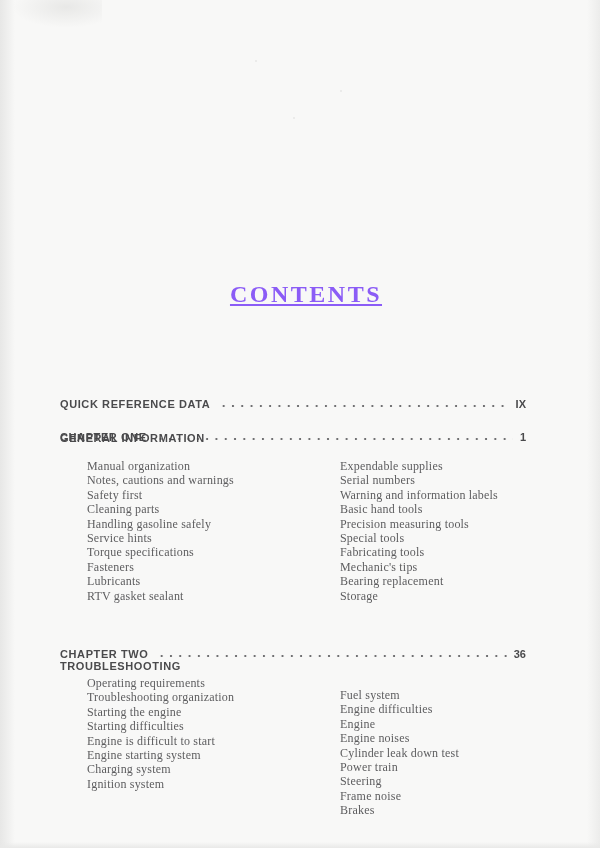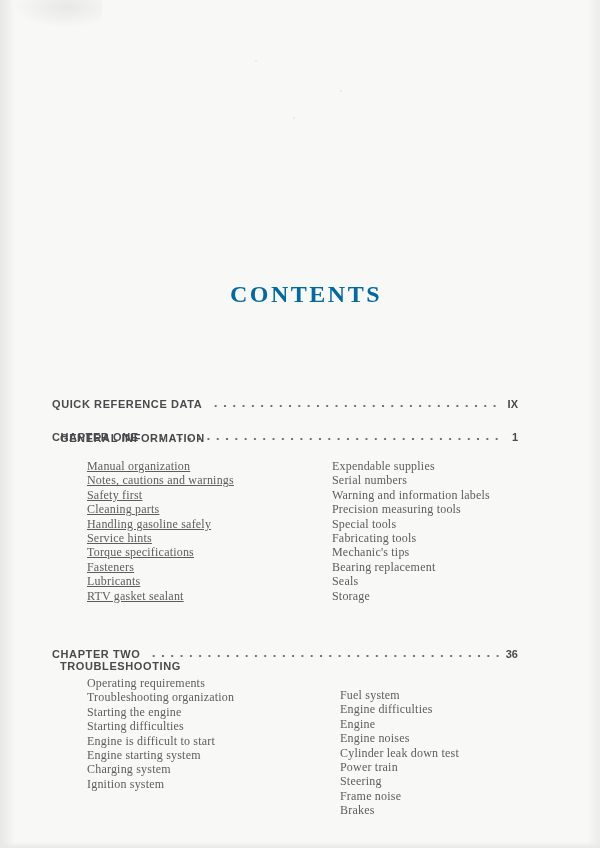--- a/index.html
+++ b/index.html
@@ -23,26 +23,27 @@
   .speck.s1 { left:255px; top:60px; }
   .speck.s2 { left:340px; top:90px; }
   .speck.s3 { left:293px; top:117px; }
 
   
   .page-title {
     position:absolute; top:281px; left:0; right:0;
     text-align:center; padding-left:12px;
     font-family:"Liberation Serif", serif;
     font-weight:bold; font-size:24px; letter-spacing:2.5px;
-    color:#0369a1;
+    color:#8b5cf6;
+    text-decoration:underline;
   }
 
   
   .toc-row {
-    position:absolute; left:52px; width:466px; height:14px;
+    position:absolute; left:60px; width:466px; height:14px;
     display:flex; align-items:flex-end;
   }
   .toc-heading {
     font-weight:bold; font-size:11px; letter-spacing:0.6px;
     color:#4a4a4c; white-space:nowrap;
   }
   .leader {
     flex:1; height:11px; margin:0 7px 0 9px;
     background-image:radial-gradient(circle, #707072 1.05px, rgba(0,0,0,0) 1.5px);
     background-size:9.3px 4px;
@@ -61,22 +62,22 @@
   
   .col {
     position:absolute;
     font-family:"Liberation Serif", serif;
     font-size:12px; letter-spacing:0.2px;
     color:#5d5d5f; line-height:14.4px; white-space:nowrap;
   }
   .row-qrd   { top:396px; }
   .row-ch1   { top:429px; }
   .sub-ch1   { top:432px; }
-  .col-ch1-1 { top:459px; left:87px;text-decoration:underline;  }
-  .col-ch1-2 { top:459px; left:332px; }
+  .col-ch1-1 { top:459px; left:87px;  }
+  .col-ch1-2 { top:459px; left:340px; }
   .row-ch2   { top:646px; }
   .sub-ch2   { top:660px; }
   .col-ch2-1 { top:676px; left:87px;  }
   .col-ch2-2 { top:688px; left:340px; }
 </style>
 </head>
 <body>
 
 <div class="edge-left"></div>
 <div class="edge-right"></div>
@@ -110,26 +111,26 @@
   <div>Service hints</div>
   <div>Torque specifications</div>
   <div>Fasteners</div>
   <div>Lubricants</div>
   <div>RTV gasket sealant</div>
 </div>
 <div class="col col-ch1-2">
   <div>Expendable supplies</div>
   <div>Serial numbers</div>
   <div>Warning and information labels</div>
+  <div>Basic hand tools</div>
   <div>Precision measuring tools</div>
   <div>Special tools</div>
   <div>Fabricating tools</div>
   <div>Mechanic's tips</div>
   <div>Bearing replacement</div>
-  <div>Seals</div>
   <div>Storage</div>
 </div>
 
 <div class="toc-row row-ch2">
   <span class="toc-heading">CHAPTER TWO</span>
   <span class="leader"></span>
   <span class="page-num">36</span>
 </div>
 <div class="subheading sub-ch2">TROUBLESHOOTING</div>
 

